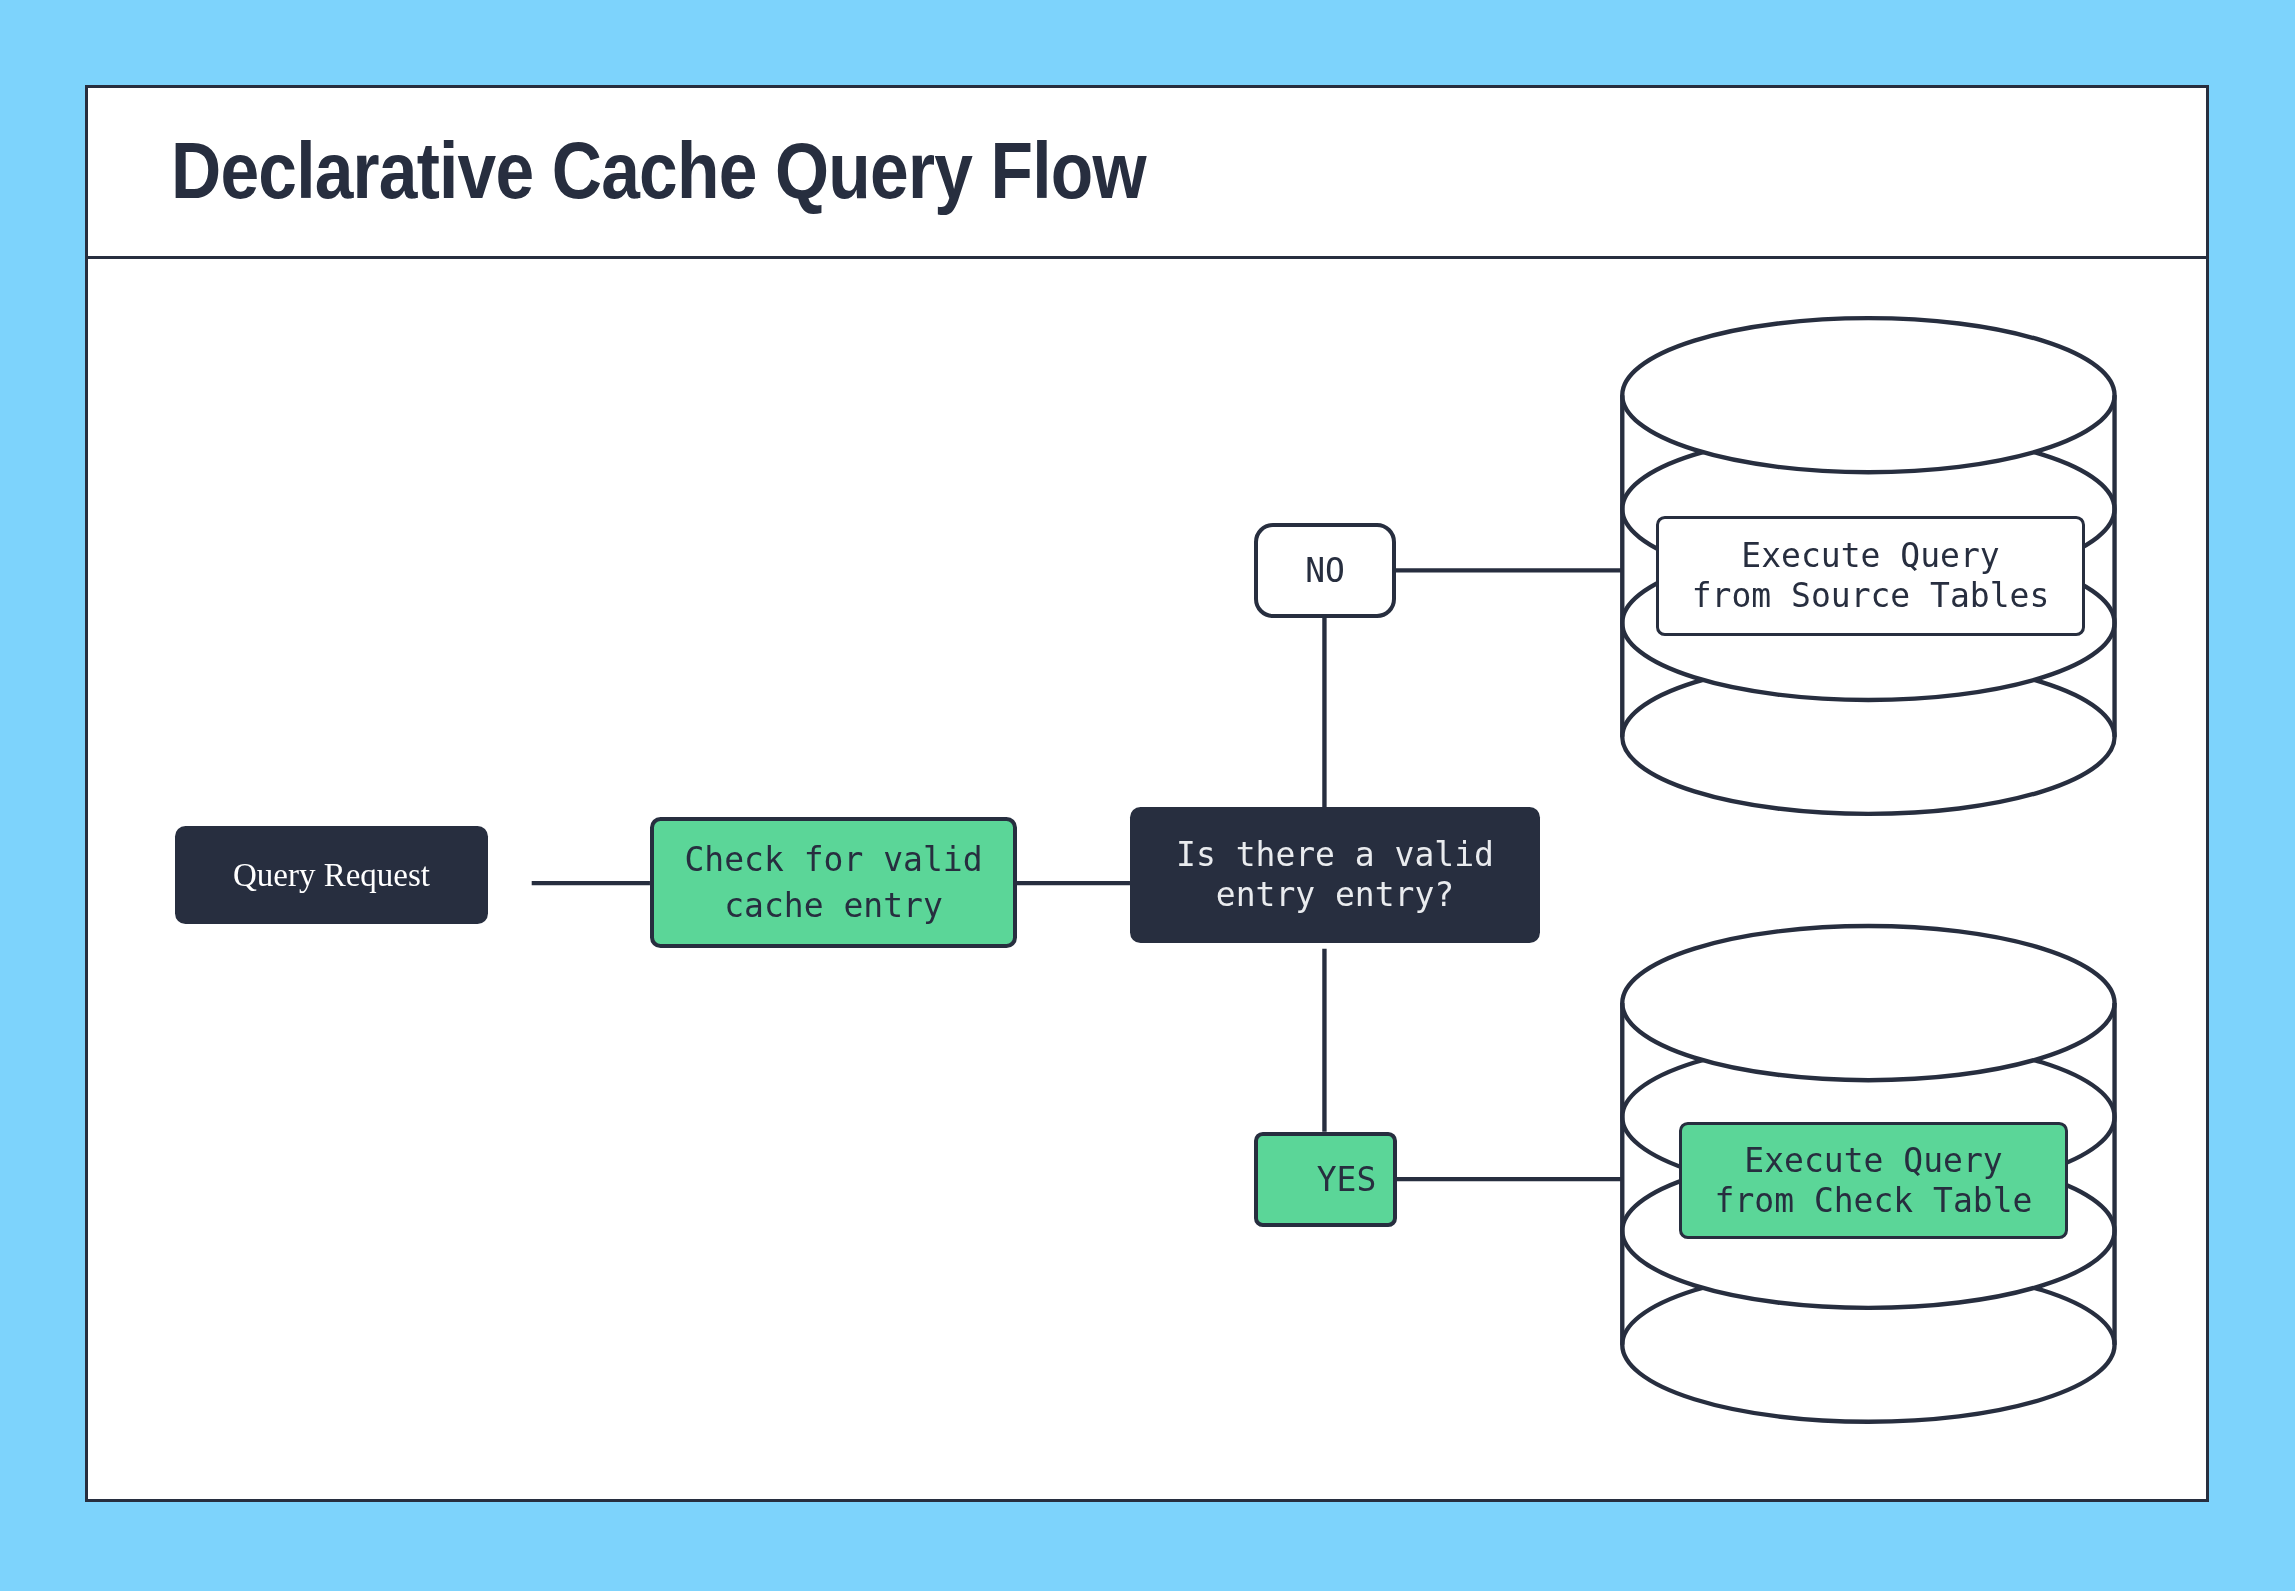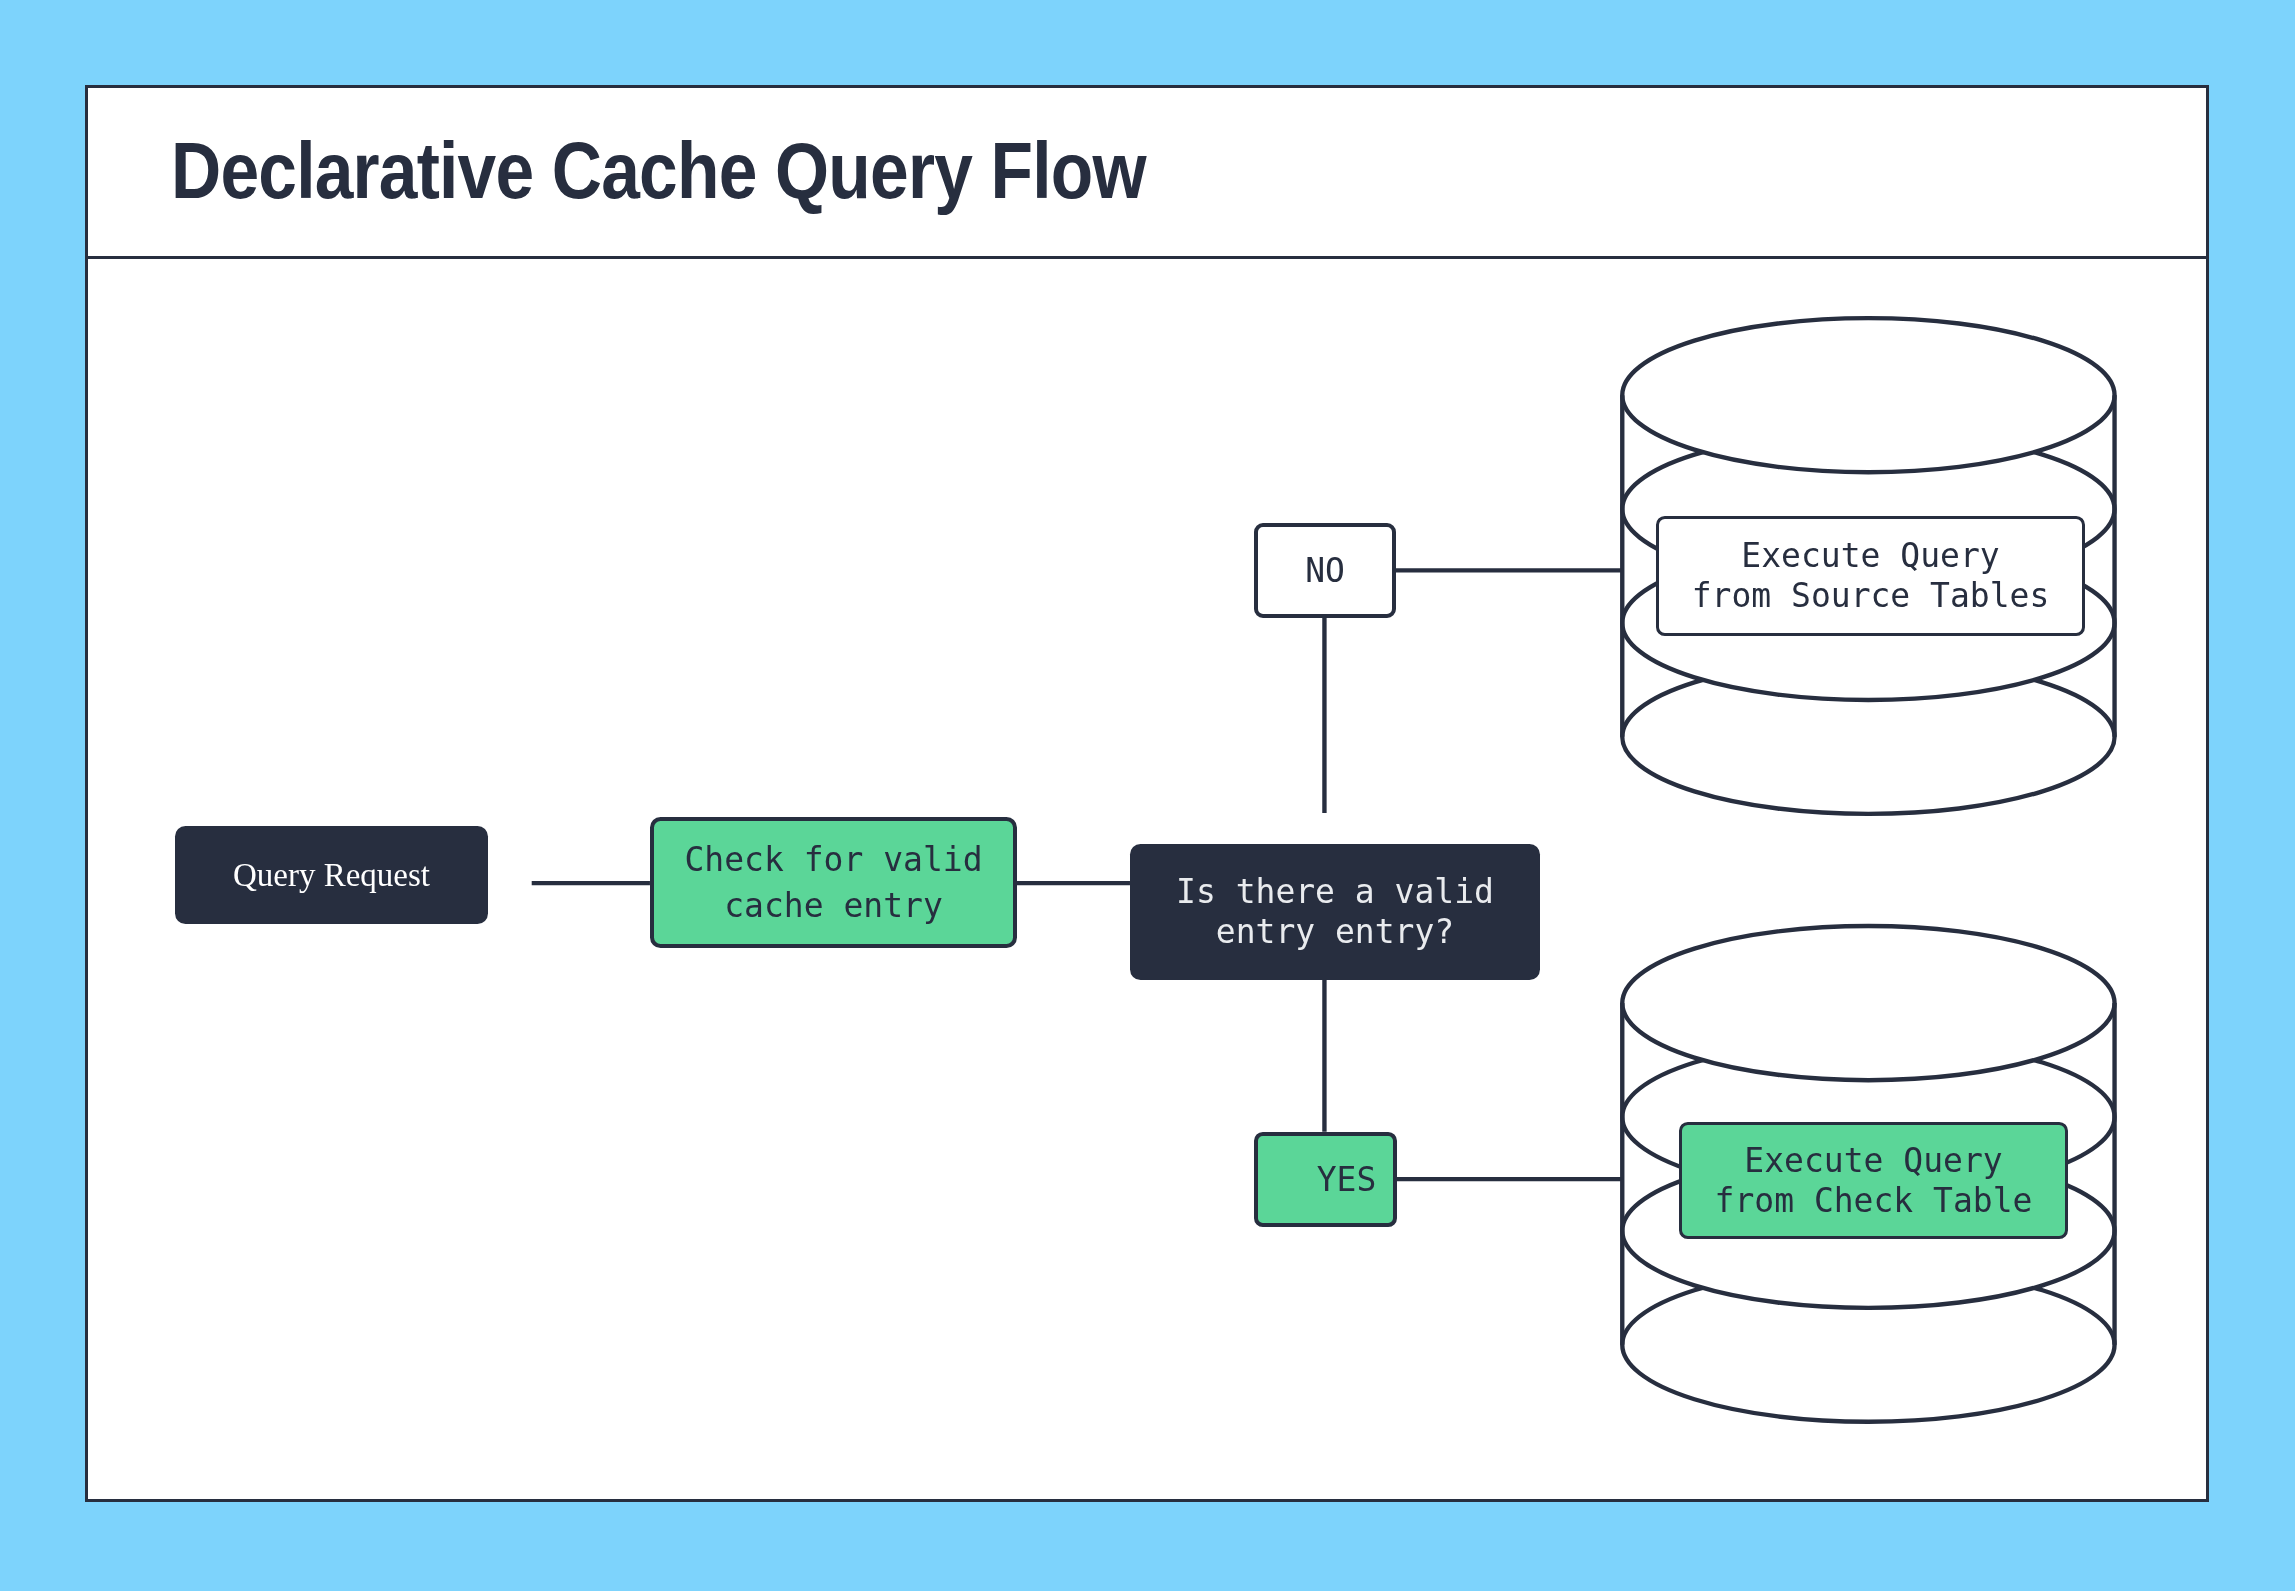--- a/index.html
+++ b/index.html
@@ -76,38 +76,38 @@
   }
   .green-node {
     background: #5bd698;
     color: #272e3f;
     border: 4.4px solid #272e3f;
   }
   .white-node {
     background: #ffffff;
     color: #272e3f;
     border: 4.4px solid #272e3f;
-    border-radius: 9px;
+    border-radius: 19px;
   }
   .db-label-white {
     background: #ffffff;
     color: #272e3f;
     border: 3.5px solid #272e3f;
     border-radius: 8.8px;
   }
   .db-label-green {
     background: #5bd698;
     color: #272e3f;
     border: 3.5px solid #272e3f;
     border-radius: 8.8px;
   }
   
   #query-request { left: 175px; top: 826px; width: 313px; height: 98px; font-family: Liberation Serif, serif; }
   #check-cache   { left: 650px; top: 817px; width: 367px; height: 131px; gap: 6px; }
-  #decision      { left: 1130px; top: 844px; width: 410px; height: 136px; }
+  #decision      { left: 1130px; top: 807px; width: 410px; height: 136px; }
   #no-node       { left: 1254px; top: 523px;  width: 142px; height: 95px; }
   #yes-node      { left: 1254px; top: 1132px; width: 143px; height: 95px; padding-left: 42px; }
   #source-label  { left: 1656px; top: 516px;  width: 429px; height: 120px; }
   #cache-label   { left: 1679px; top: 1122px; width: 389px; height: 117px; }
 </style>
 </head>
 <body>
 
 <div class="canvas">
 

